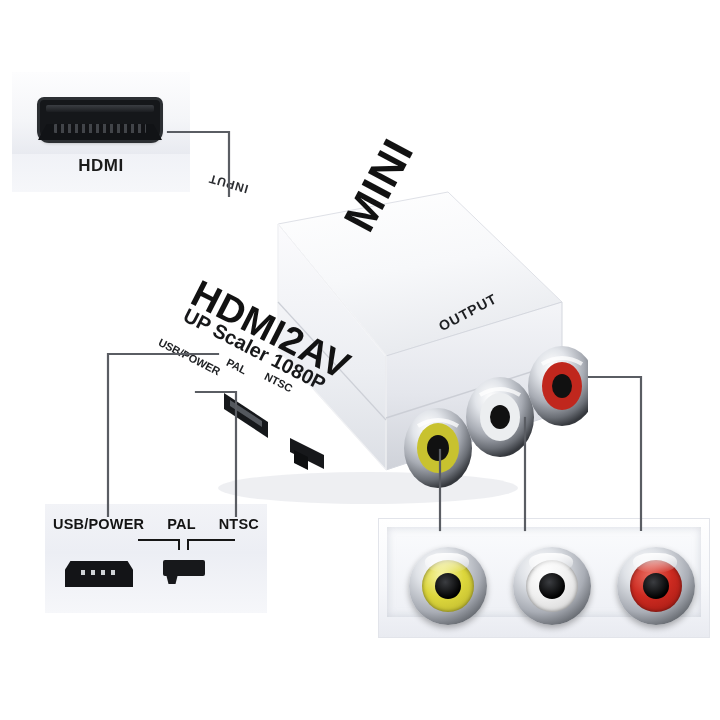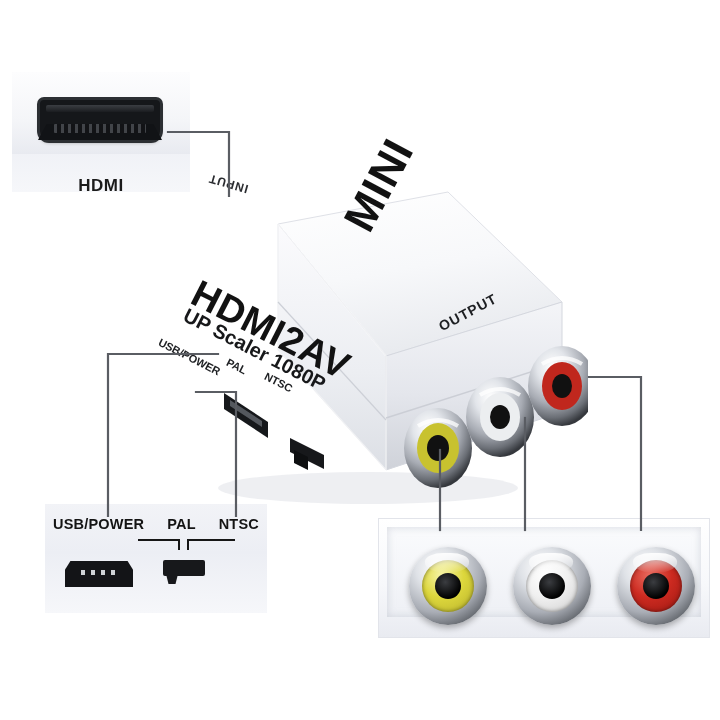--- a/index.html
+++ b/index.html
@@ -40,21 +40,21 @@
       repeating-linear-gradient(90deg,#4a4d52 0 3px,#121316 3px 7px);
     opacity:.85;border-radius:1px;
   }
   .hdmi-port .bevel{
     position:absolute;left:-2px;bottom:0;width:124px;height:16px;
     background:#111316;
     clip-path:polygon(7% 0,93% 0,100% 100%,0% 100%);
   }
   .hdmi-label{
     position:absolute;left:0;right:0;top:84px;text-align:center;
-    font-size:17px;font-weight:700;color:#1b1b1b;letter-spacing:.5px;margin-top:20px;
+    font-size:17px;font-weight:700;color:#1b1b1b;letter-spacing:.5px;
   }
 
   
   #switch-panel{left:45px;top:503px;width:222px;height:110px;}
   .sp-labels{
     position:absolute;left:0;right:0;top:13px;
     display:flex;align-items:flex-end;justify-content:space-between;
     padding:0 8px;box-sizing:border-box;
   }
   .sp-labels span{font-size:14.5px;font-weight:700;color:#141414;letter-spacing:.2px;}

